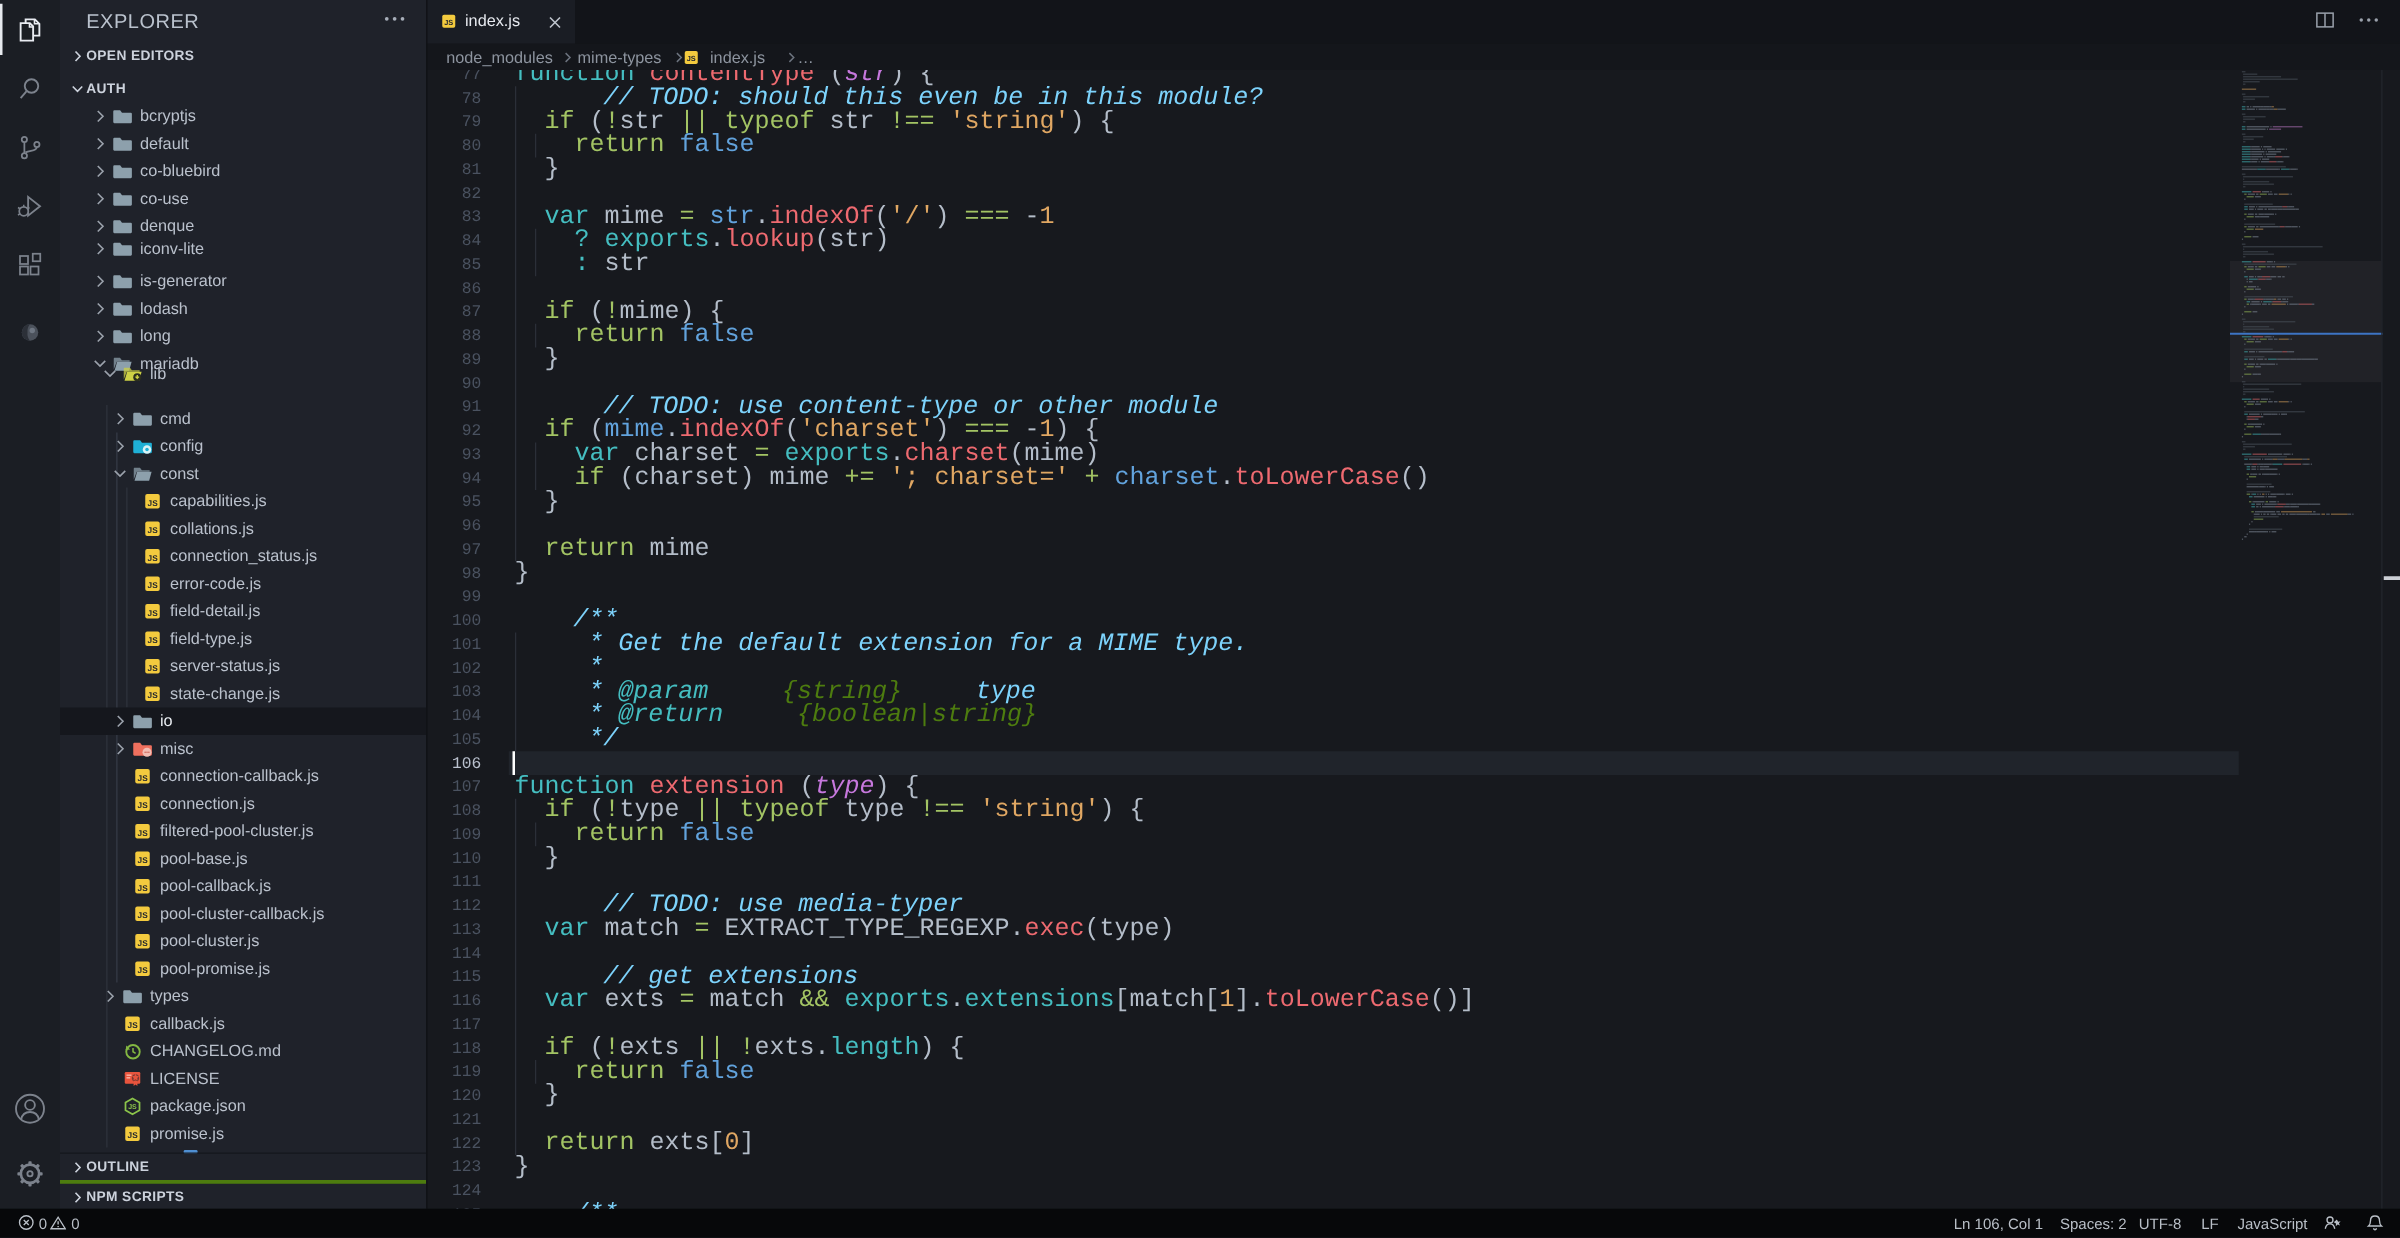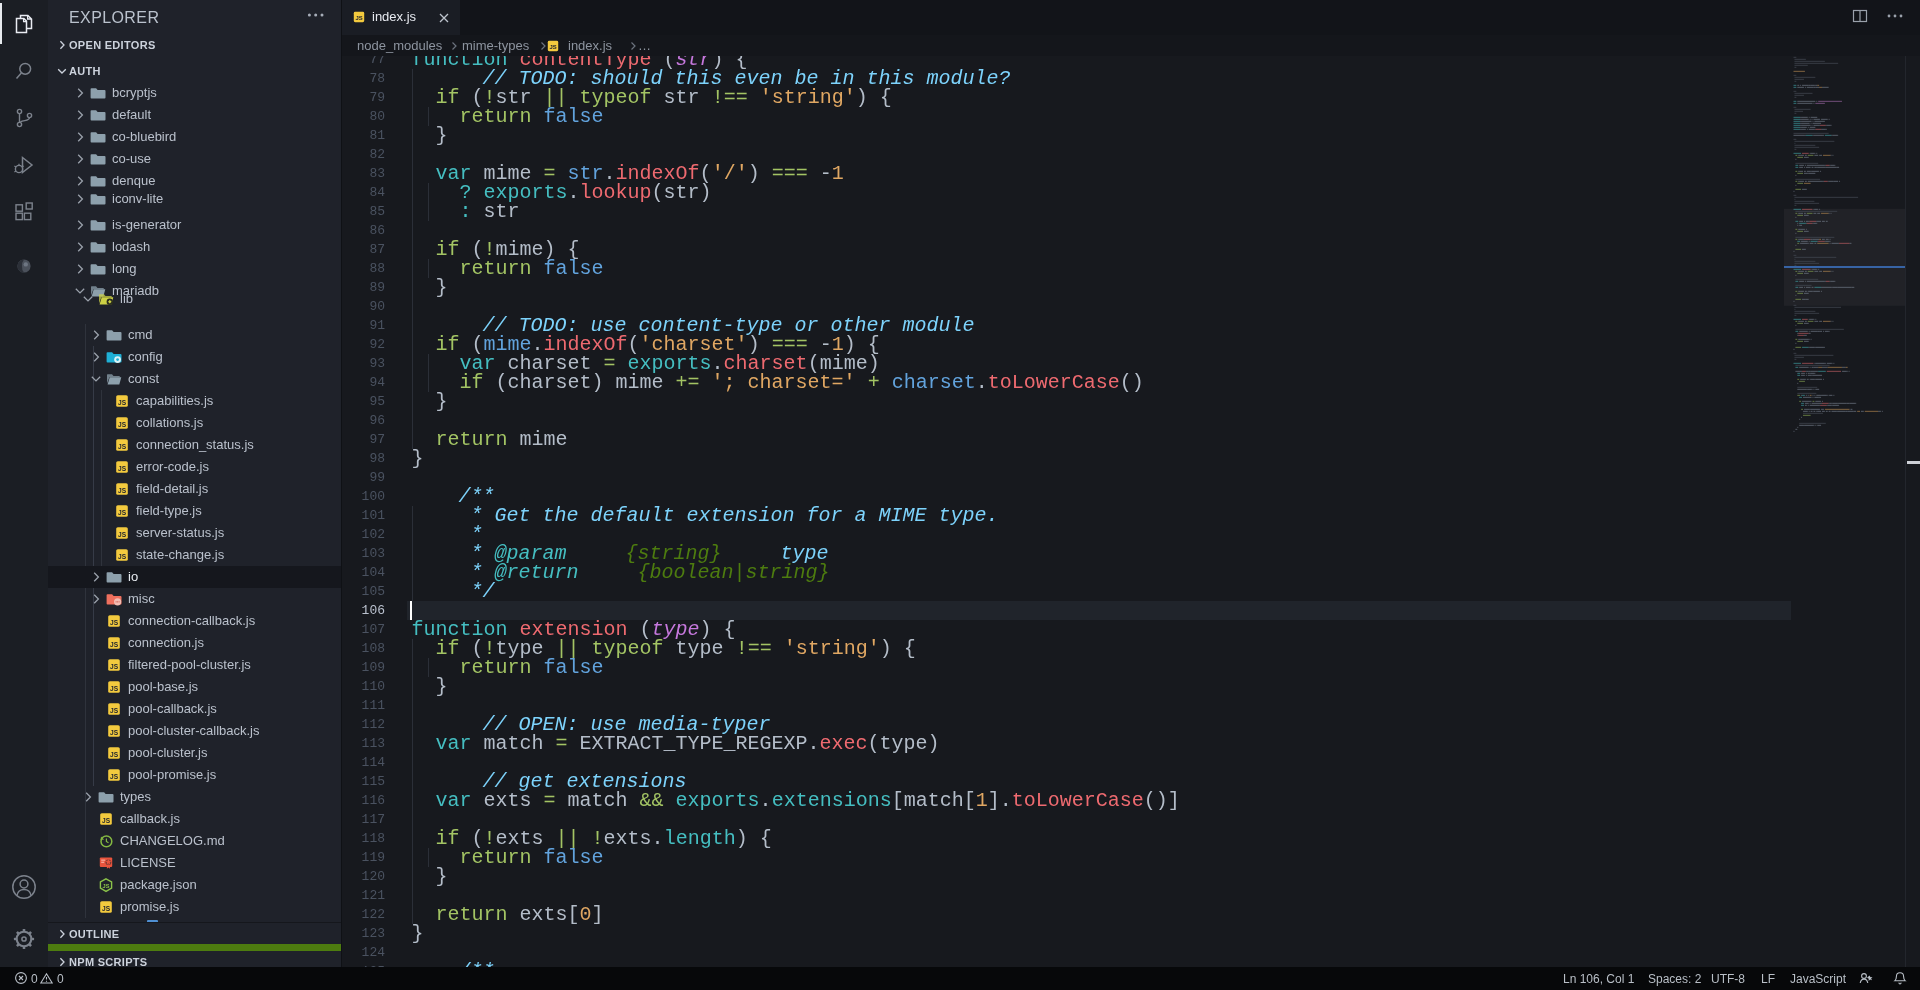--- a/index.html
+++ b/index.html
@@ -112,21 +112,21 @@
 <i class="c"> *</i>
 <i class="c"> * </i><i class="jk">@param</i><i class="c"> </i><i class="jt">{string}</i><i class="c"> type</i>
 <i class="c"> * </i><i class="jk">@return</i><i class="c"> </i><i class="jt">{boolean|string}</i>
 <i class="c"> */</i>
 
 <i class="t">function</i> <i class="f">extension</i> (<i class="p">type</i>) {
 <i class="k">  if</i> (<i class="k">!</i>type <i class="k">||</i> <i class="k">typeof</i> type <i class="k">!==</i> <i class="s">'string'</i>) {
 <i class="k">    return</i> <i class="b">false</i>
   }
 
-<i class="c">  // OPEN: use media-typer</i>
+<i class="c">  // TODO: use media-typer</i>
 <i class="t">  var</i> match <i class="k">=</i> EXTRACT_TYPE_REGEXP.<i class="f">exec</i>(type)
 
 <i class="c">  // get extensions</i>
 <i class="t">  var</i> exts <i class="k">=</i> match <i class="k">&amp;&amp;</i> <i class="t">exports</i>.<i class="t">extensions</i>[match[<i class="s">1</i>].<i class="f">toLowerCase</i>()]
 
 <i class="k">  if</i> (<i class="k">!</i>exts <i class="k">||</i> <i class="k">!</i>exts.<i class="t">length</i>) {
 <i class="k">    return</i> <i class="b">false</i>
   }
 
 <i class="k">  return</i> exts[<i class="s">0</i>]
@@ -1145,21 +1145,21 @@
       <span class="a lbl" style="left:72px">promise.js</span>
     </div>
 
   <div class="a" style="left:99px;top:920px;width:11px;height:3px;background:#4f8fd2;border-radius:1px"></div>
   <div class="a hdr" style="left:0;top:922px;width:293px;height:22px;border-top:1px solid #15171c">
     <span class="a" style="left:7px;top:4px"><svg width="14" height="14" viewBox="0 0 14 14" style="">
           <path d="M5.4 3.2 9 7l-3.6 3.8" fill="none" stroke="#ccd2dc" stroke-width="1.3"></path>
         </svg></span>
     <span class="a" style="left:21px;top:4.5px">OUTLINE</span>
   </div>
-  <div class="a hdr" style="left:0;top:944px;width:293px;height:22px;border-top:7px solid #4d7c0f">
+  <div class="a hdr" style="left:0;top:944px;width:293px;height:22px;border-top:3px solid #4d7c0f">
     <span class="a" style="left:7px;top:4px"><svg width="14" height="14" viewBox="0 0 14 14" style="">
           <path d="M5.4 3.2 9 7l-3.6 3.8" fill="none" stroke="#ccd2dc" stroke-width="1.3"></path>
         </svg></span>
     <span class="a" style="left:21px;top:4.5px">NPM SCRIPTS</span>
   </div>
 </div>
 <div class="a" style="left:341px;top:0;width:1px;height:967px;background:#0f1115"></div>
 
 <div class="a" style="left:0;top:967px;width:1920px;height:23px;background:#07080a;font-size:12px;color:#b9bfc7">
   <span class="a" style="left:14px;top:4px"><svg width="14" height="14" viewBox="0 0 14 14" style="">

